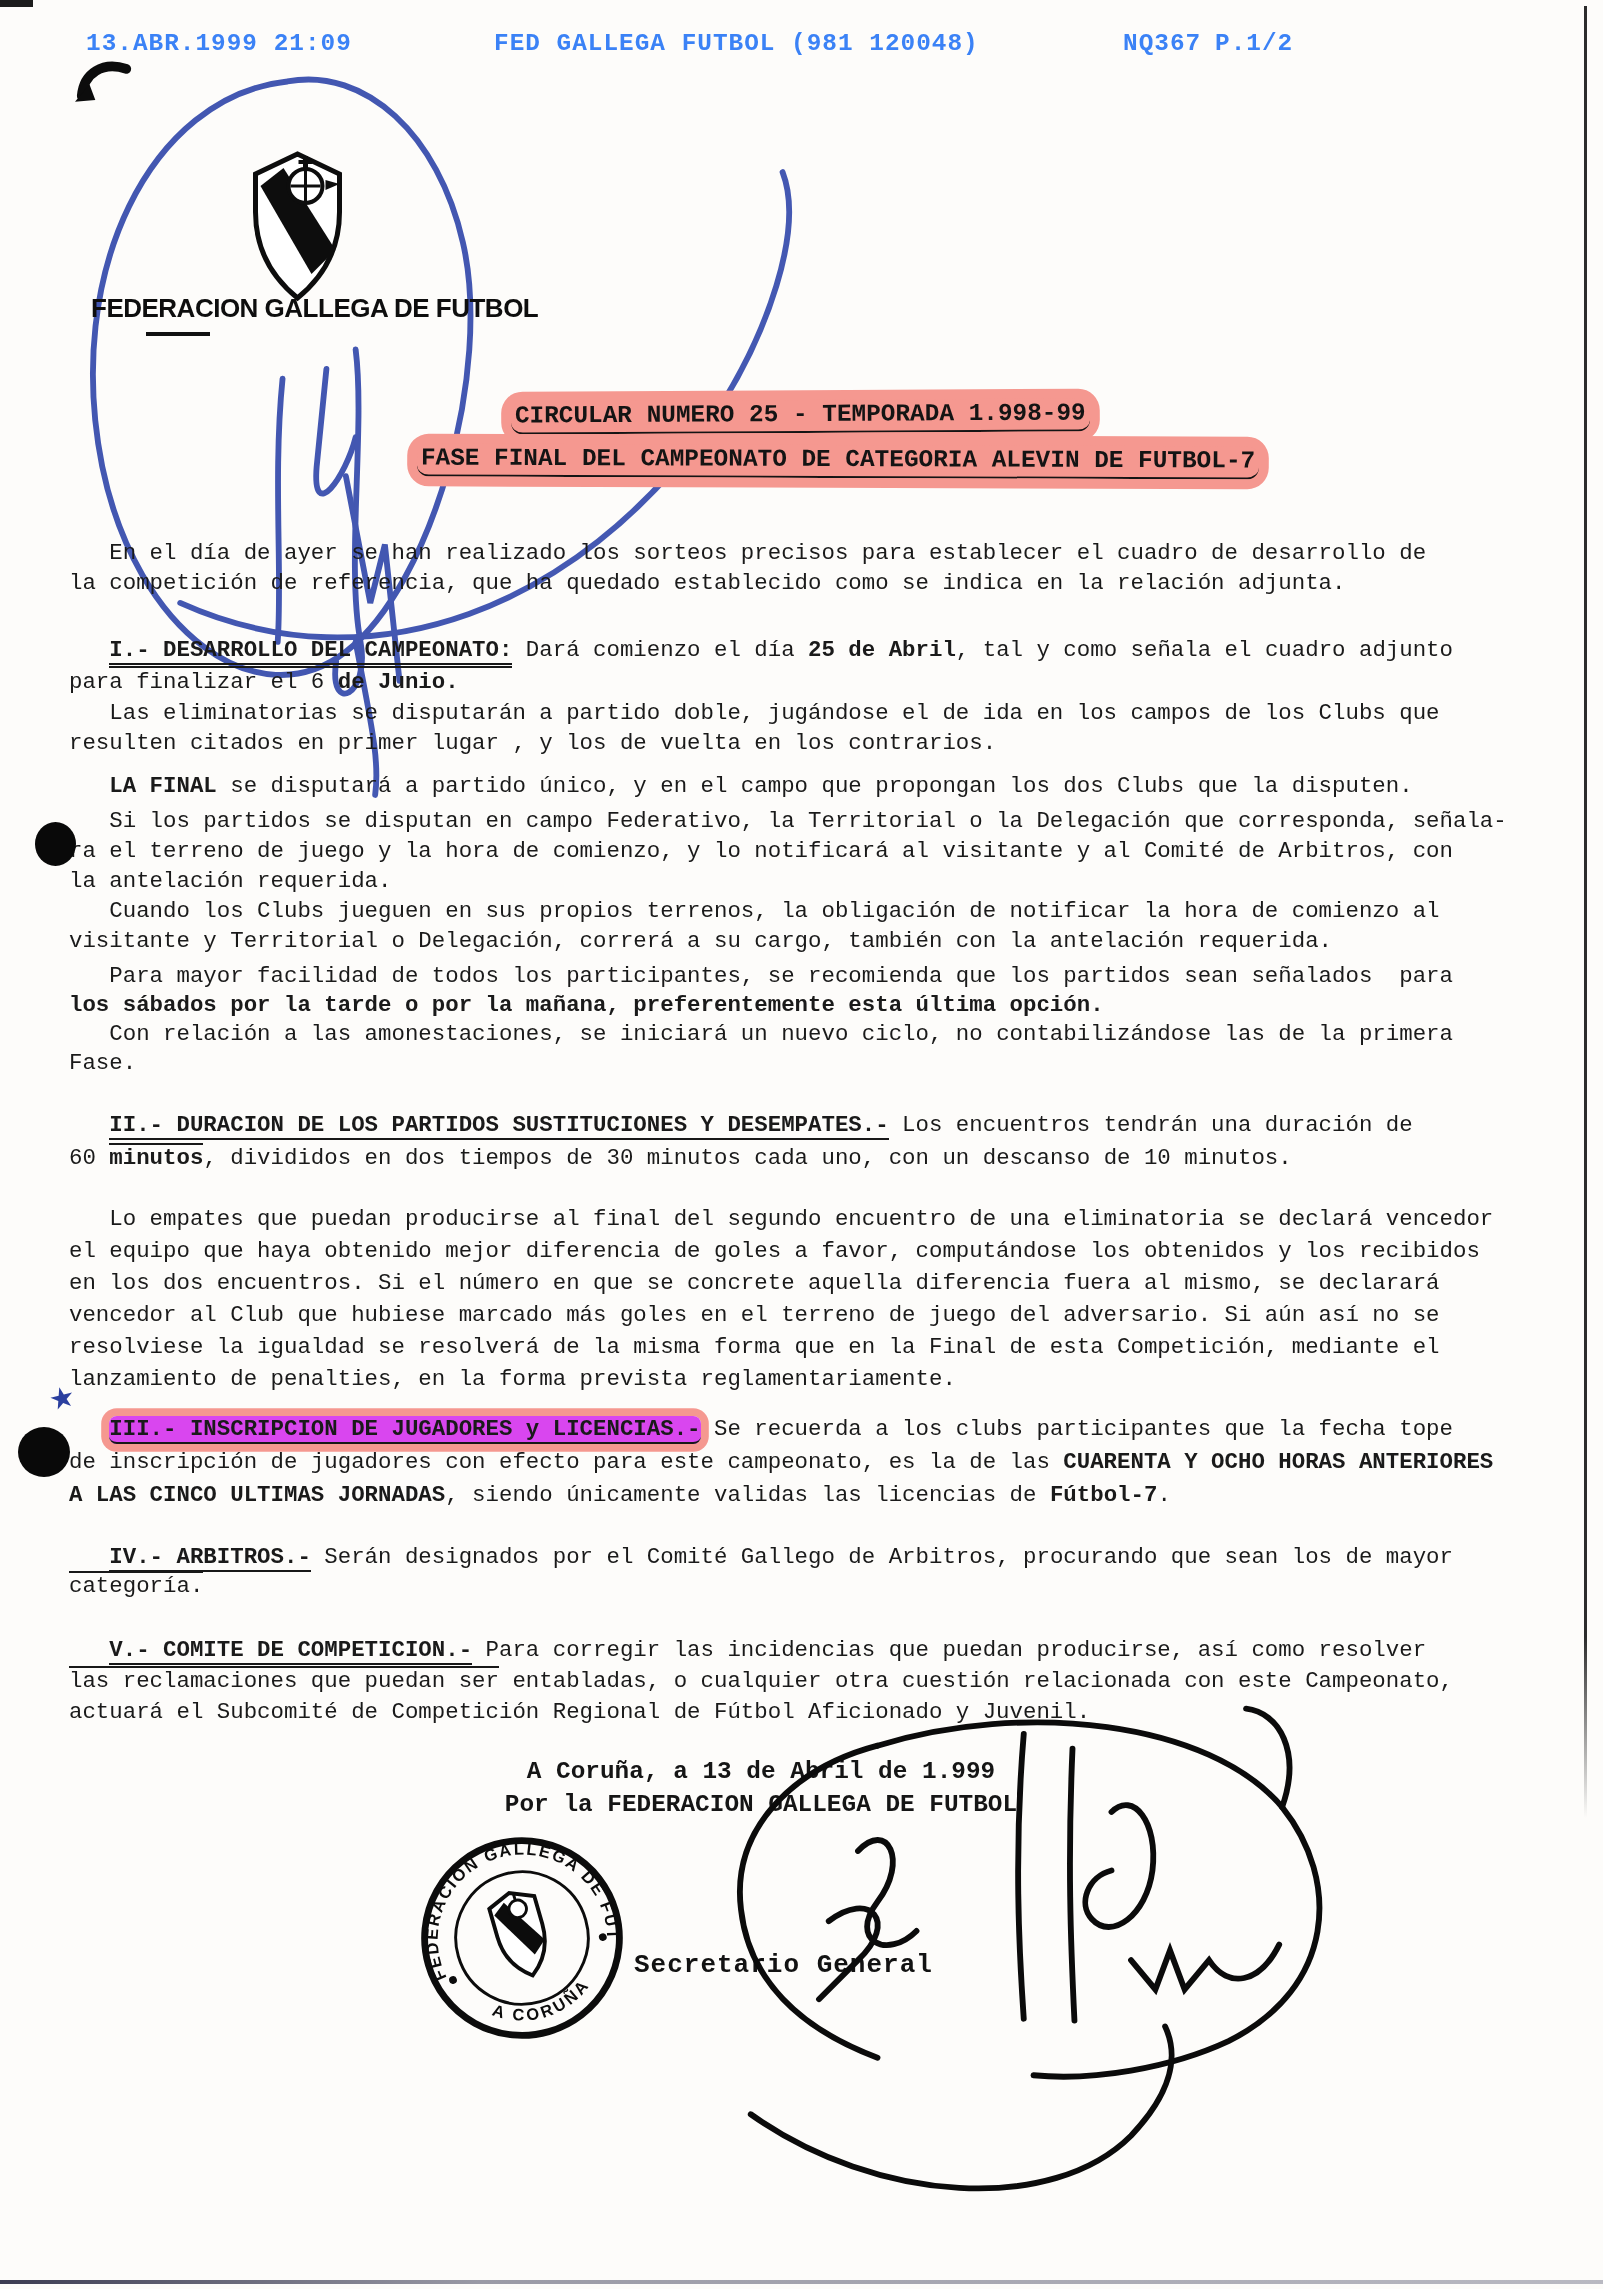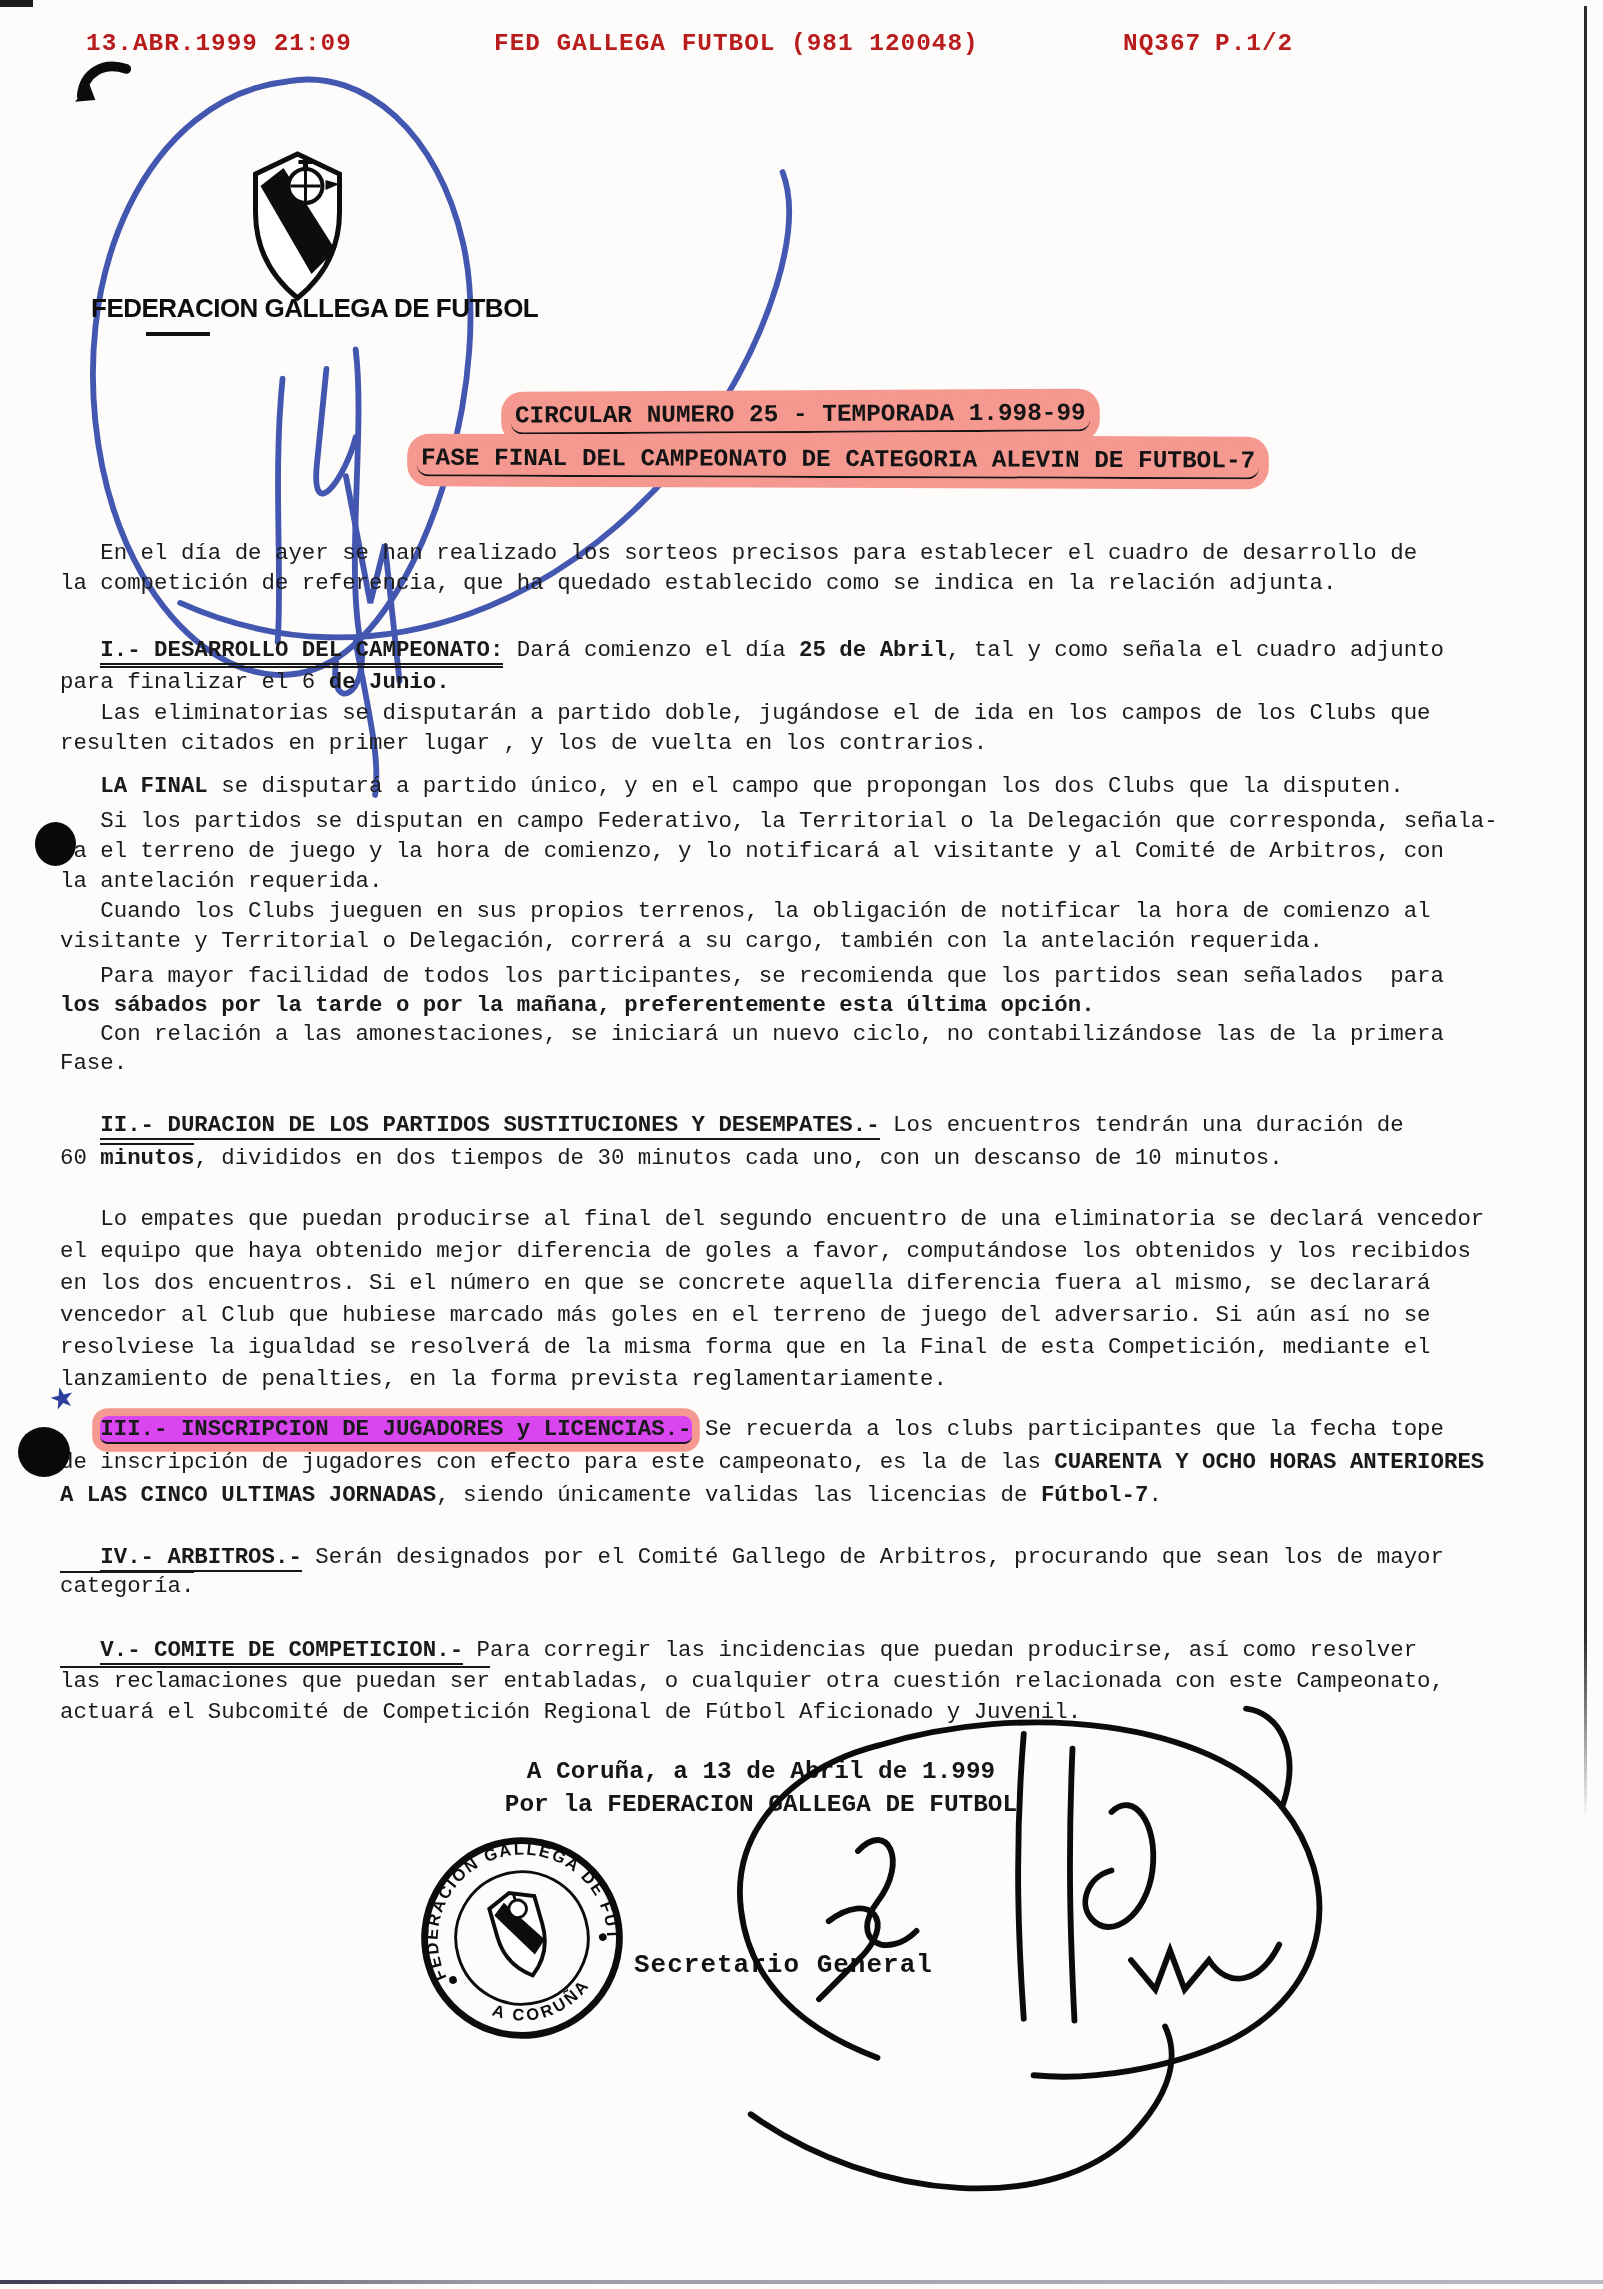--- a/index.html
+++ b/index.html
@@ -3,39 +3,39 @@
 <meta charset="utf-8">
 <style>
   html,body{margin:0;padding:0;}
   body{
     width:1603px;height:2290px;position:relative;overflow:hidden;
     background:#fdfcfa;
     font-family:"Liberation Mono",monospace;
   }
   .page{position:absolute;inset:0;background:#fdfcfa;}
   
-  .fax{position:absolute;top:30px;font-size:24.4px;font-weight:600;color:#b91c1c;
+  .fax{position:absolute;top:30px;font-size:24.4px;font-weight:600;color:#3b82f6;
        letter-spacing:1px;white-space:nowrap;}
   .fax.dt{left:86px;}
   .fax.sender{left:494px;}
   .fax.num{left:1123px;}
   .fax.pg{left:1215px;}
   
   .org-name{position:absolute;left:91px;top:293px;
     font-family:"Liberation Sans",sans-serif;font-weight:bold;font-size:26px;
     letter-spacing:-0.5px;color:#0e0e0e;white-space:nowrap;}
   .org-underline{position:absolute;left:146px;top:332px;width:64px;height:3.9px;background:#111;}
   
   .title{position:absolute;font-weight:bold;font-size:24.4px;color:#141414;white-space:nowrap;}
   .title .in{display:inline-block;border-bottom:2.9px solid #141414;padding:1px 3.9px 2.9px;
     background:#f59890;box-shadow:0 0 0 9.8px #f59890;border-radius:11.7px;}
   .title1{left:511px;top:400px;transform:rotate(-0.3deg);}
   .title2{left:417px;top:445px;transform:rotate(0.2deg);}
   
-  .blk{position:absolute;left:60px;width:1445px;font-size:22.4px;color:#1a1a1a;
+  .blk{position:absolute;left:69px;width:1445px;font-size:22.4px;color:#1a1a1a;
        white-space:pre-wrap;}
   .blk .line{min-height:1em;}
   .seg.b{font-weight:bold;}
   .seg.u{border-bottom:2.9px solid #181818;}
   .seg.u2{border-bottom:5.9px double #181818;}
   .seg.ot{border-top:2.9px solid #181818;}
   .seg.hl{background:#d946ef;box-shadow:0 0 0 7.8px #f59890;border-radius:7.8px;}
   
   .signoff{position:absolute;left:439px;top:1755px;width:644px;text-align:center;
     font-weight:bold;font-size:24.4px;line-height:33px;color:#151515;}

